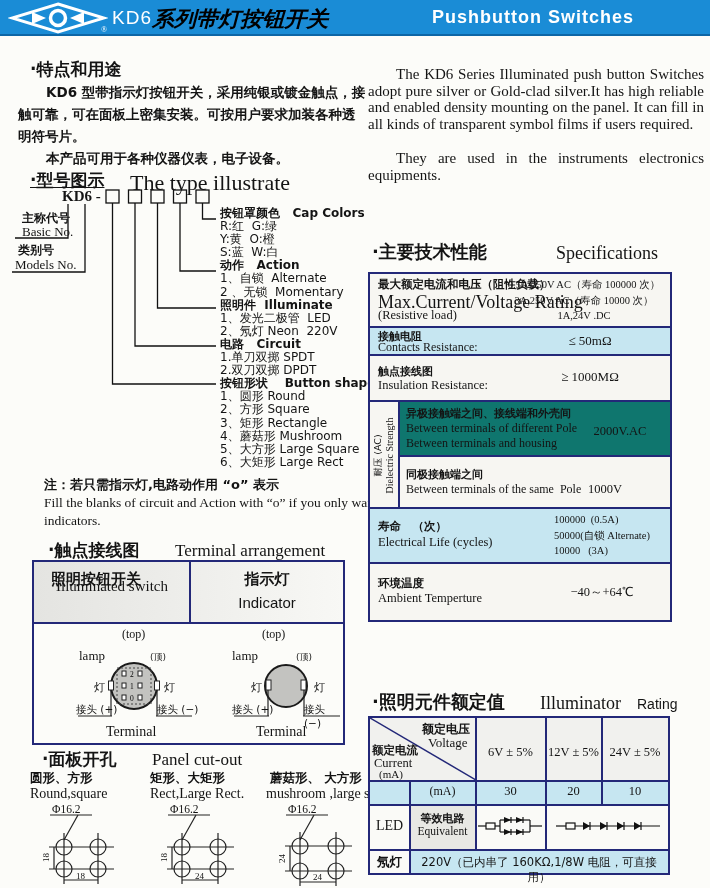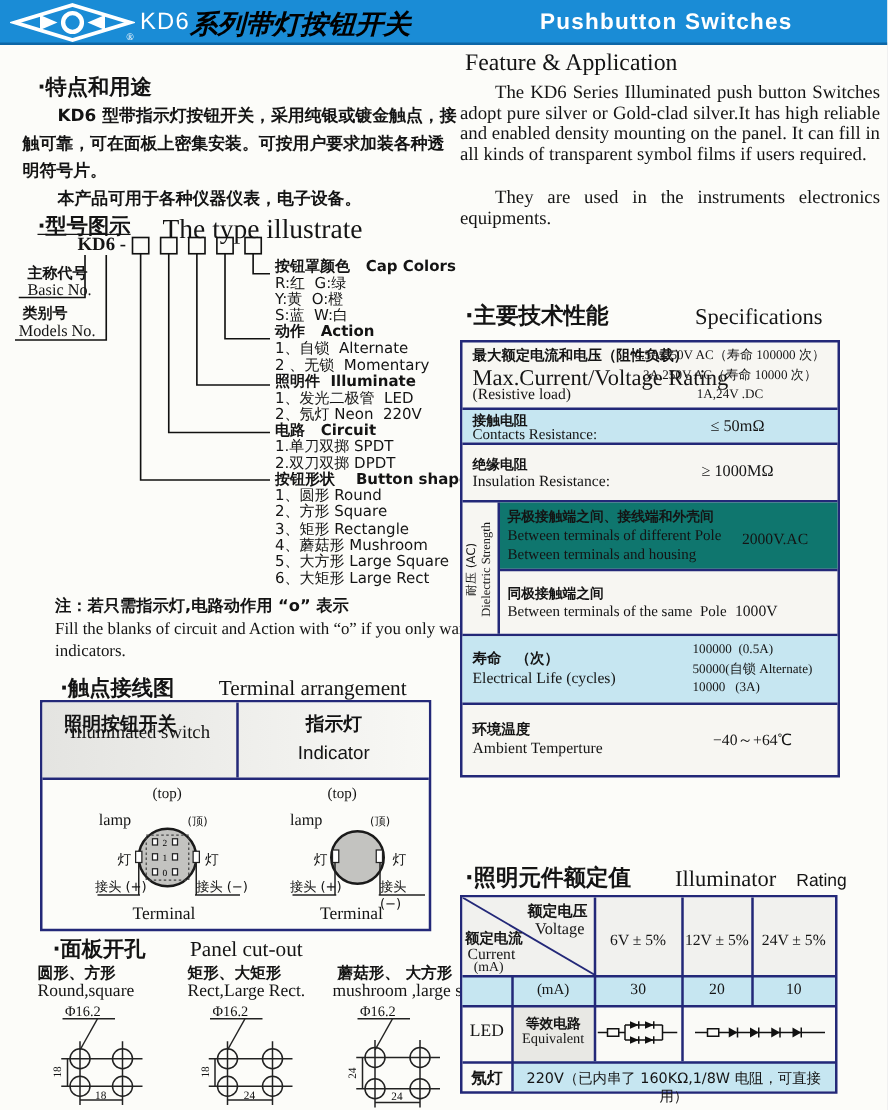--- a/index.html
+++ b/index.html
@@ -224,21 +224,20 @@
         <path d="M27,71 H94"></path>
       <path d="M42,32 V86"></path>
         <path d="M78,32 V86"></path>
       <path d="M32,46 V71"></path>
         <path d="M42,82 H78"></path>
     </g>
     <text transform="rotate(-90 27 63)" x="27" y="63" font-size="9" fill="#111">24</text>
     <text x="55" y="80" font-size="9" fill="#111">24</text>
   </svg>
 
-  <div class="abs sr" style="left:372px;top:40px;font-size:19px">Feature &amp; Application</div>
   <div class="abs sr" style="left:368px;top:66px;width:336px;font-size:15px;line-height:16.7px;text-align:justify;text-indent:28px">The KD6 Series Illuminated push button Switches adopt pure silver or Gold-clad silver.It has high reliable and enabled density mounting on the panel. It can fill in all kinds of transparent symbol films if users required.</div>
   <div class="abs sr" style="left:368px;top:150px;width:336px;font-size:15px;line-height:16.7px;text-align:justify;text-indent:28px">They are used in the instruments electronics equipments.</div>
 
   <div class="abs cn" style="left:372px;top:240px;font-size:18px">·主要技术性能</div>
   <div class="abs sr" style="left:556px;top:243px;font-size:18px">Specifications</div>
 
   <div class="abs tbl" style="left:368px;top:272px;width:304px;height:350px;background:#f7f6f2">
 
     <div class="abs" style="left:0;top:0;width:300px;height:52px">
       <div class="abs cn" style="left:8px;top:3px;font-size:11.5px">最大额定电流和电压（阻性负载）</div>
@@ -253,21 +252,21 @@
     <div class="hline" style="left:0;width:300px;top:52px"></div>
 
     <div class="abs" style="left:0;top:54px;width:300px;height:26px;background:#c6e6f1">
       <div class="abs cn" style="left:8px;top:1px;font-size:11px">接触电阻</div>
       <div class="abs sr" style="left:8px;top:12px;font-size:12px">Contacts Resistance:</div>
       <div class="abs sr ctr" style="left:140px;top:5px;width:160px;font-size:13px">≤ 50mΩ</div>
     </div>
     <div class="hline" style="left:0;width:300px;top:80px"></div>
 
     <div class="abs" style="left:0;top:82px;width:300px;height:44px">
-      <div class="abs cn" style="left:8px;top:8px;font-size:11px">绝缘电阻</div>
+      <div class="abs cn" style="left:8px;top:8px;font-size:11px">触点接线图</div>
       <div class="abs sr" style="left:8px;top:22px;font-size:12.5px">Insulation Resistance:</div>
       <div class="abs sr ctr" style="left:140px;top:13px;width:160px;font-size:13px">≥ 1000MΩ</div>
     </div>
     <div class="hline" style="left:0;width:300px;top:126px"></div>
 
     <div class="abs" style="left:0;top:128px;width:107px;height:28px;transform:rotate(-90deg) translateX(-107px);transform-origin:top left;text-align:center;line-height:12px;padding-top:2px;box-sizing:border-box">
       <div class="cn" style="font-size:9.5px;font-weight:normal">耐压 (AC)</div>
       <div class="sr" style="font-size:10px">Dielectric Strength</div>
     </div>
     <div class="vline" style="left:28px;top:128px;height:105px"></div>

